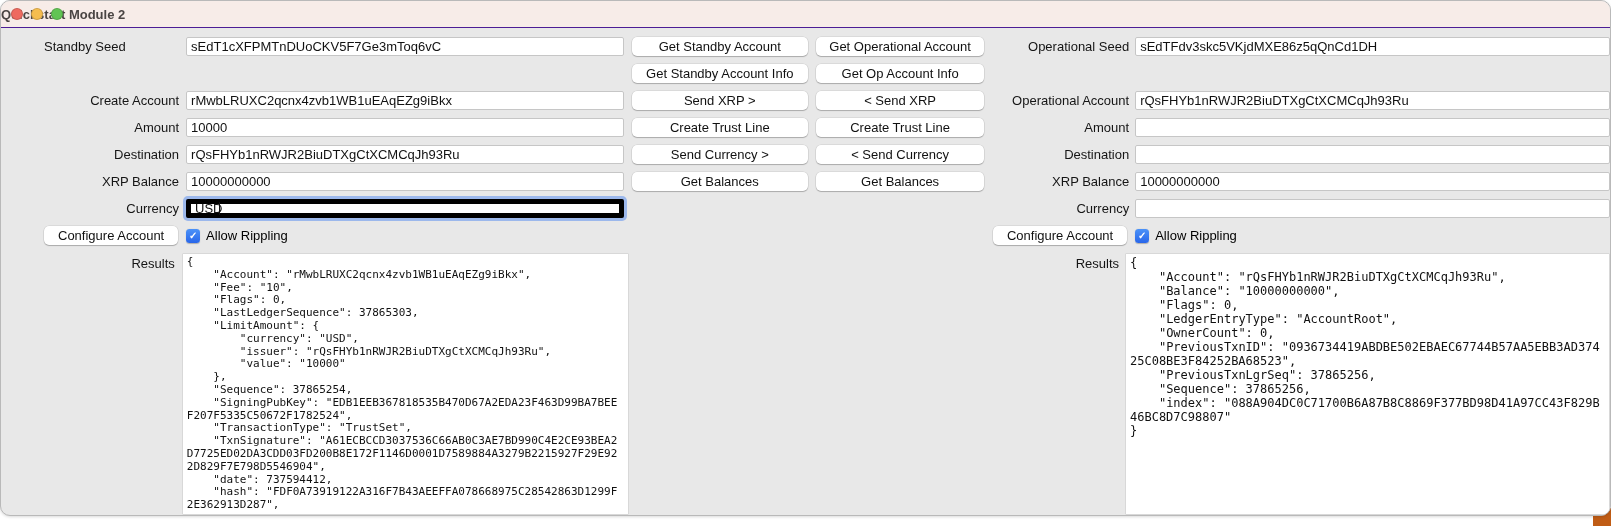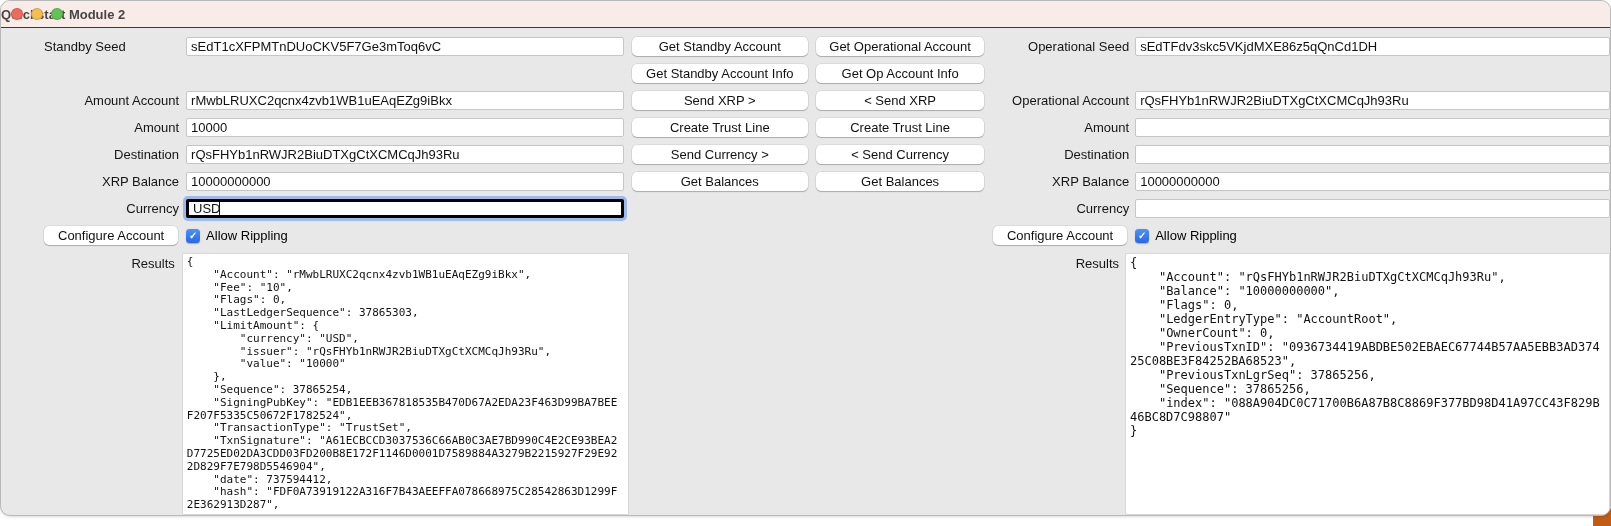--- a/index.html
+++ b/index.html
@@ -24,21 +24,21 @@
   .c-label   { width: 140px; margin-left: 6px;  text-align: right; font-size: 13px; color: #151515; line-height: 19px; white-space: nowrap; }
   .c-label.left-align { text-align: left; padding-left: 2px; }
   .c-input   { width: 447px; margin-left: 7px;  position: relative; }
   .c-btn1    { width: 180px; margin-left: 8px; }
   .c-btn2    { width: 172px; margin-left: 8px; }
   .c-label-r { width: 148px; text-align: right; font-size: 13px; color: #151515; line-height: 19px; white-space: nowrap; }
   .c-input-r { width: 485px; margin-left: 6px;  position: relative; }
   input.field { width: 100%; height: 19px; border: 1px solid #c6c6c6; border-radius: 2px;
     background: #ffffff; font-family: "Liberation Sans", sans-serif; font-size: 13px;
     color: #111; padding: 0 4px; outline: none; }
-  input.field.focused { border: 3px solid #000000;
+  input.field.focused { border: 5px solid #000000;
     box-shadow: 0 0 0 3px rgba(64,126,241,0.45); }
   .caret { position: absolute; left: 33px; top: 3px; width: 1px; height: 13px; background: #111; }
   .btn { height: 19px; width: 100%; background: #ffffff; border: none; border-radius: 5px;
     font-family: "Liberation Sans", sans-serif; font-size: 13px; color: #111;
     display: flex; align-items: center; justify-content: center; white-space: nowrap;
     box-shadow: 0 0 0 0.5px rgba(0,0,0,0.12), 0 1px 1px rgba(0,0,0,0.22); cursor: default; }
   .btn.inlinebtn { width: auto; padding: 8px 14px; display: inline-flex; }
   .cfg-left { padding-left: 2px; text-align: left; }
   .cfg-right { text-align: right; padding-right: 2px; }
   .chkwrap { display: flex; align-items: center; gap: 6px; }
@@ -93,21 +93,21 @@
           <button class="btn">Get Standby Account Info</button>
         </div>
       <div class="c-btn2">
           <button class="btn">Get Op Account Info</button>
         </div>
       <div class="c-label-r"></div>
       <div class="c-input-r"></div>
     </div>
 
     <div class="row">
-      <div class="c-label">Amount Account</div>
+      <div class="c-label">Create Account</div>
       <div class="c-input"><input class="field" value="rMwbLRUXC2qcnx4zvb1WB1uEAqEZg9iBkx" style=""></div>
       <div class="c-btn1">
           <button class="btn">Send XRP &gt;</button>
         </div>
       <div class="c-btn2">
           <button class="btn">&lt; Send XRP</button>
         </div>
       <div class="c-label-r">Operational Account</div>
       <div class="c-input-r"><input class="field" value="rQsFHYb1nRWJR2BiuDTXgCtXCMCqJh93Ru" style=""></div>
     </div>

